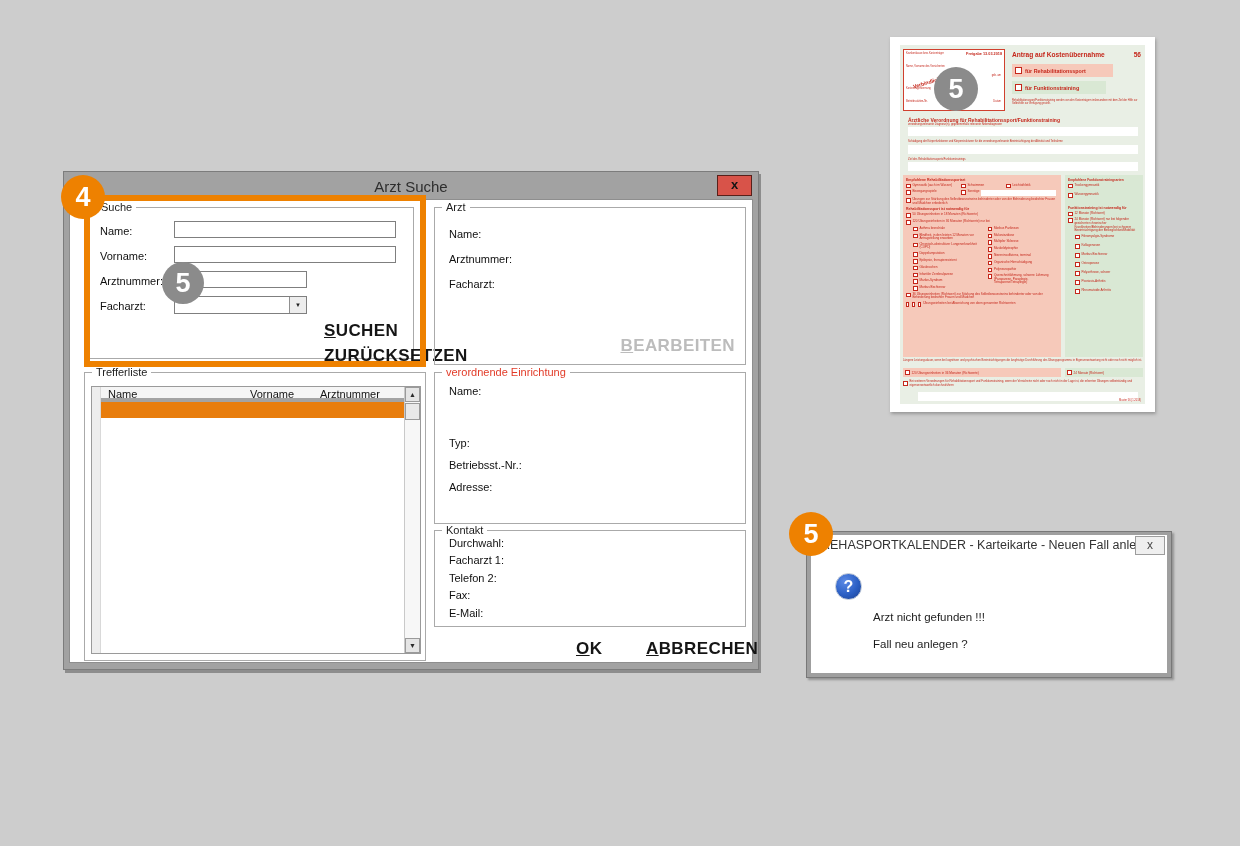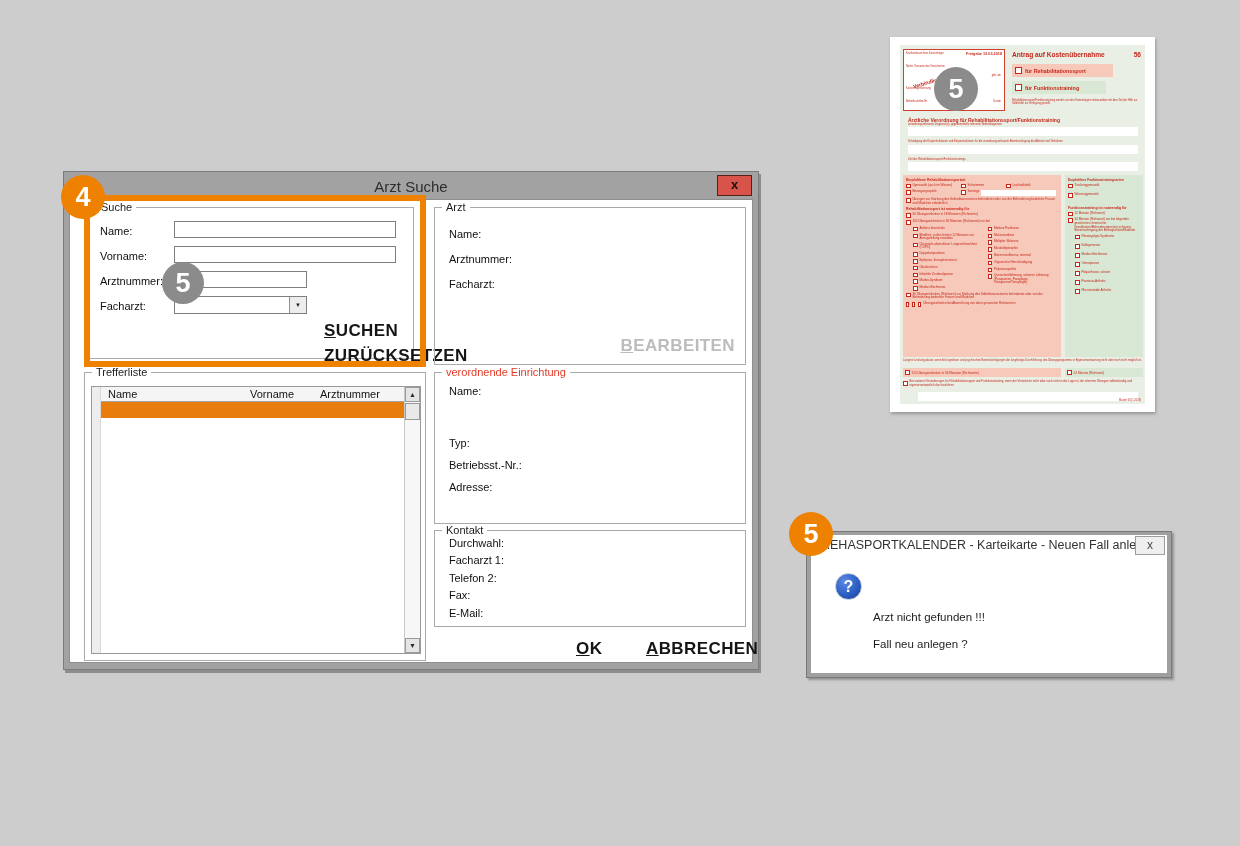--- a/index.html
+++ b/index.html
@@ -44,21 +44,21 @@
   
   .hl-rect { position:absolute; left:20px; top:23px; width:342px; height:172px;
              border:6px solid #ee8100; z-index:50; pointer-events:none; }
 
   
   .table { position:absolute; left:6px; top:13px; width:330px; height:268px;
            background:#fff; border:1px solid #9a9a9a; }
   .t-gutter { position:absolute; left:0; top:0; width:9px; height:100%;
               background:#ededed; border-right:1px solid #d9d9d9; }
   .t-head { position:absolute; left:9px; right:16px; top:0; height:15px;
-            background:#f5f5f5; border-bottom:1px solid #a3a3a3; }
+            background:#f5f5f5; border-bottom:4px solid #a3a3a3; }
   .t-head span { position:absolute; top:1px; font-size:11px; color:#131313; }
   .t-sel { position:absolute; left:9px; right:16px; top:15px; height:16px; background:#e87d0d; cursor:pointer; }
   .t-scroll { position:absolute; right:0; top:0; width:16px; height:100%;
               background:#f7f7f7; border-left:1px solid #c9c9c9; }
   .t-btn { position:absolute; left:0; width:15px; height:15px; background:#e5e5e5;
            border:1px solid #9a9a9a; font-size:7px; color:#2a2a2a;
            display:flex; align-items:center; justify-content:center; cursor:pointer; }
   .t-thumb { position:absolute; left:0; top:16px; width:15px; height:17px;
              background:#e9e9e9; border:1px solid #9a9a9a; cursor:grab; }
 

